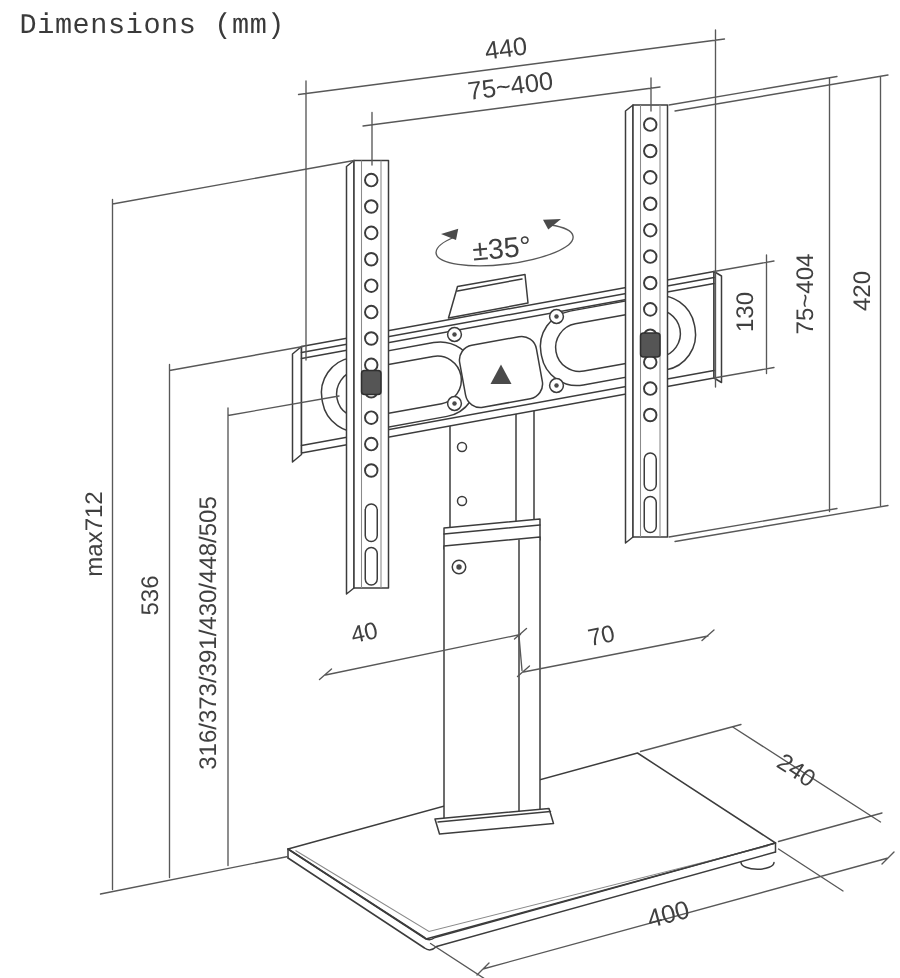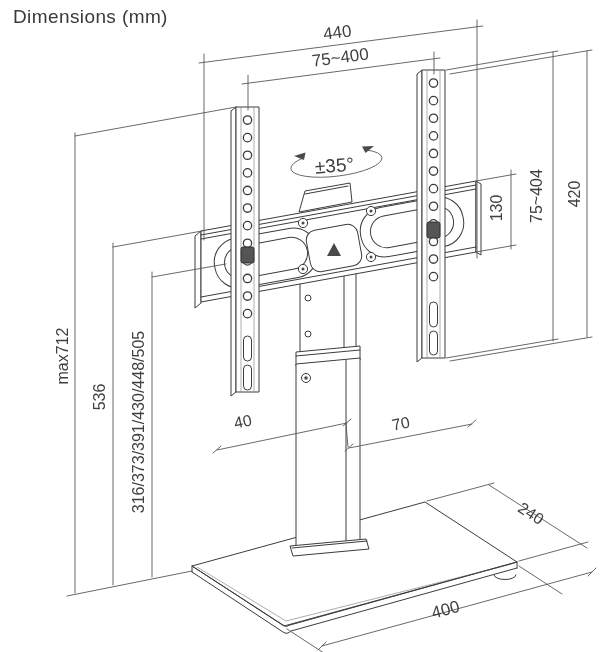--- a/index.html
+++ b/index.html
@@ -1,19 +1,19 @@
 <!DOCTYPE html>
 <html><head>
 <meta charset="utf-8">
 <style>
   html,body{margin:0;padding:0;background:#ffffff;}
   .page{position:relative;width:600px;height:652px;background:#fff;overflow:hidden;
         font-family:"Liberation Sans", sans-serif;}
   .title{position:absolute;left:13px;top:6px;margin:0;font-size:19px;font-weight:400;
-         letter-spacing:.4px;color:#3a3a3a;}
+         letter-spacing:.4px;color:#3a3a3a;font-family:Liberation Mono, monospace;}
   svg{position:absolute;left:0;top:0;}
   .ln{fill:none;stroke:#3c3c3c;stroke-width:1;stroke-linecap:round;stroke-linejoin:round;}
   .lnw{fill:#ffffff;stroke:#3c3c3c;stroke-width:1;stroke-linejoin:round;}
   .thin{fill:none;stroke:#8a8a8a;stroke-width:.7;}
   .dim{fill:none;stroke:#585858;stroke-width:.9;stroke-linecap:round;}
   .dark{fill:#4a4a4a;stroke:none;}
   text{fill:#404040;font-family:"Liberation Sans",sans-serif;font-size:16px;}
   .big{font-size:17px;}
   .deg{font-size:19px;}
 </style>

